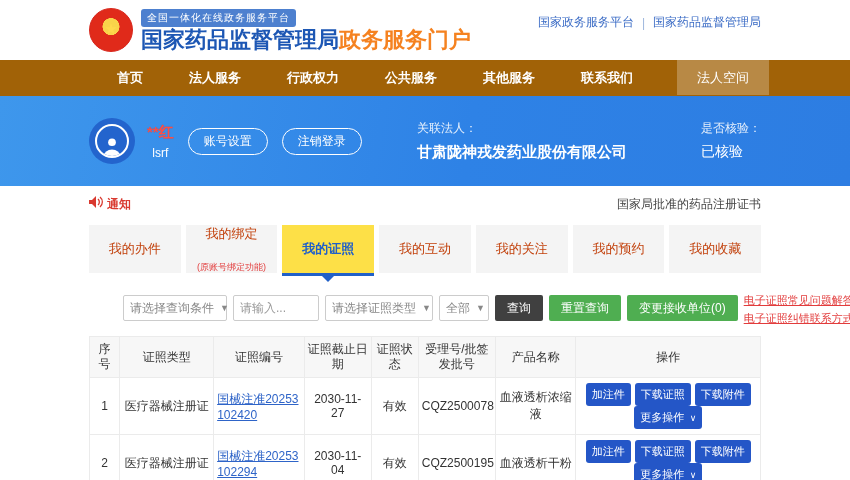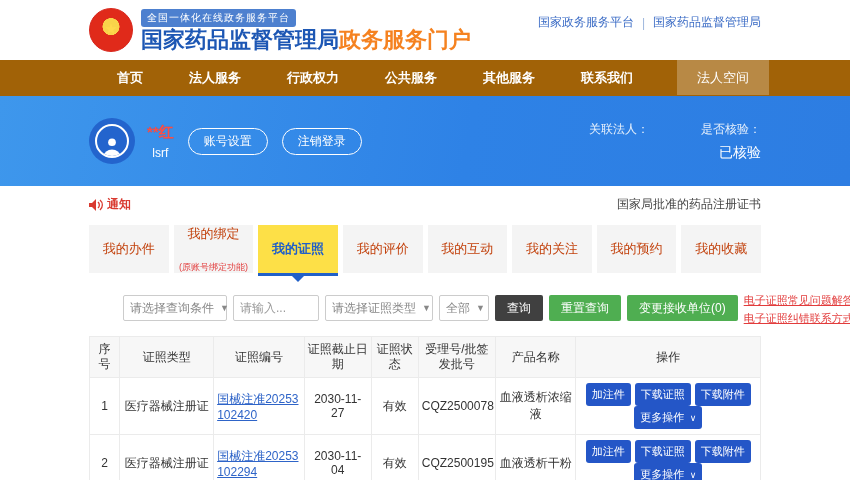--- a/index.html
+++ b/index.html
@@ -42,29 +42,29 @@
     display:flex; align-items:center; justify-content:center; flex:0 0 auto; }
   .avatar .ring { width:34px; height:34px; border-radius:50%; border:2px solid #fff;
     display:flex; align-items:flex-end; justify-content:center; overflow:hidden; }
   .avatar svg { display:block; }
   .user-id { margin-left:12px; text-align:center; }
   .user-name { color:#ff4d43; font-size:15px; font-weight:bold; text-shadow:0 0 1px rgba(0,0,0,.15); }
   .user-account { color:#fff; font-size:12px; margin-top:4px; }
   .pill-btn { border:1px solid #fff; border-radius:999px; background:transparent; color:#fff;
     font-size:12px; padding:4px 15px; margin-left:14px; cursor:pointer; white-space:nowrap;
     font-family:inherit; }
-  .banner-info { margin-left:auto; display:flex; gap:52px; }
+  .banner-info { margin-left:auto; display:flex; gap:74px; }
   .info-label { color:rgba(255,255,255,.88); font-size:12px; }
   .info-value { color:#fff; font-size:15px; font-weight:bold; margin-top:6px; white-space:nowrap; }
-  .info-value.normal { font-weight:normal; font-size:14px;margin-left:18px; }
+  .info-value.normal { font-weight:normal; font-size:14px; }
 
   
   .notice-row { margin-top:10px; }
   .notice-row .container { display:flex; align-items:center; }
-  .notice-left { display:flex; align-items:center; gap:4px; color:#d93a30; font-size:12px;
+  .notice-left { display:flex; gap:4px; color:#d93a30; font-size:12px;
     font-weight:bold; cursor:pointer; }
   .speaker { width:14px; height:12px; position:relative; }
   .speaker svg { display:block; }
   .notice-right { margin-left:auto; font-size:12px; color:#444; }
 
   
   .tabs-row { margin-top:12px; }
   .tabs { display:flex; gap:5px; }
   .tab { flex:1 1 0; height:48px; background:#f4f4f4; display:flex; flex-direction:column;
     align-items:center; justify-content:center; cursor:pointer; position:relative; }
@@ -168,20 +168,21 @@
     </div>
     <div class="user-id">
       <div class="user-name">**红</div>
       <div class="user-account">lsrf</div>
     </div>
     <button class="pill-btn">账号设置</button>
     <button class="pill-btn">注销登录</button>
     <div class="banner-info">
       <div>
         <div class="info-label">关联法人：</div>
+        <div class="info-value">甘肃陇神戎发药业股份有限公司</div>
       </div>
       <div>
         <div class="info-label">是否核验：</div>
         <div class="info-value normal">已核验</div>
       </div>
     </div>
   </div>
 </div>
 
 <div class="notice-row">
@@ -204,23 +205,20 @@
     <div class="tabs">
         <div class="tab">
           <div class="tab-label">我的办件</div>
         </div>
         <div class="tab">
           <div class="tab-label">我的绑定</div>
           <div class="tab-sub">(原账号绑定功能)</div>
         </div>
         <div class="tab active">
           <div class="tab-label">我的证照</div>
-        </div>
-        <div class="tab">
-          <div class="tab-label">我的评价</div>
         </div>
         <div class="tab">
           <div class="tab-label">我的互动</div>
         </div>
         <div class="tab">
           <div class="tab-label">我的关注</div>
         </div>
         <div class="tab">
           <div class="tab-label">我的预约</div>
         </div>

